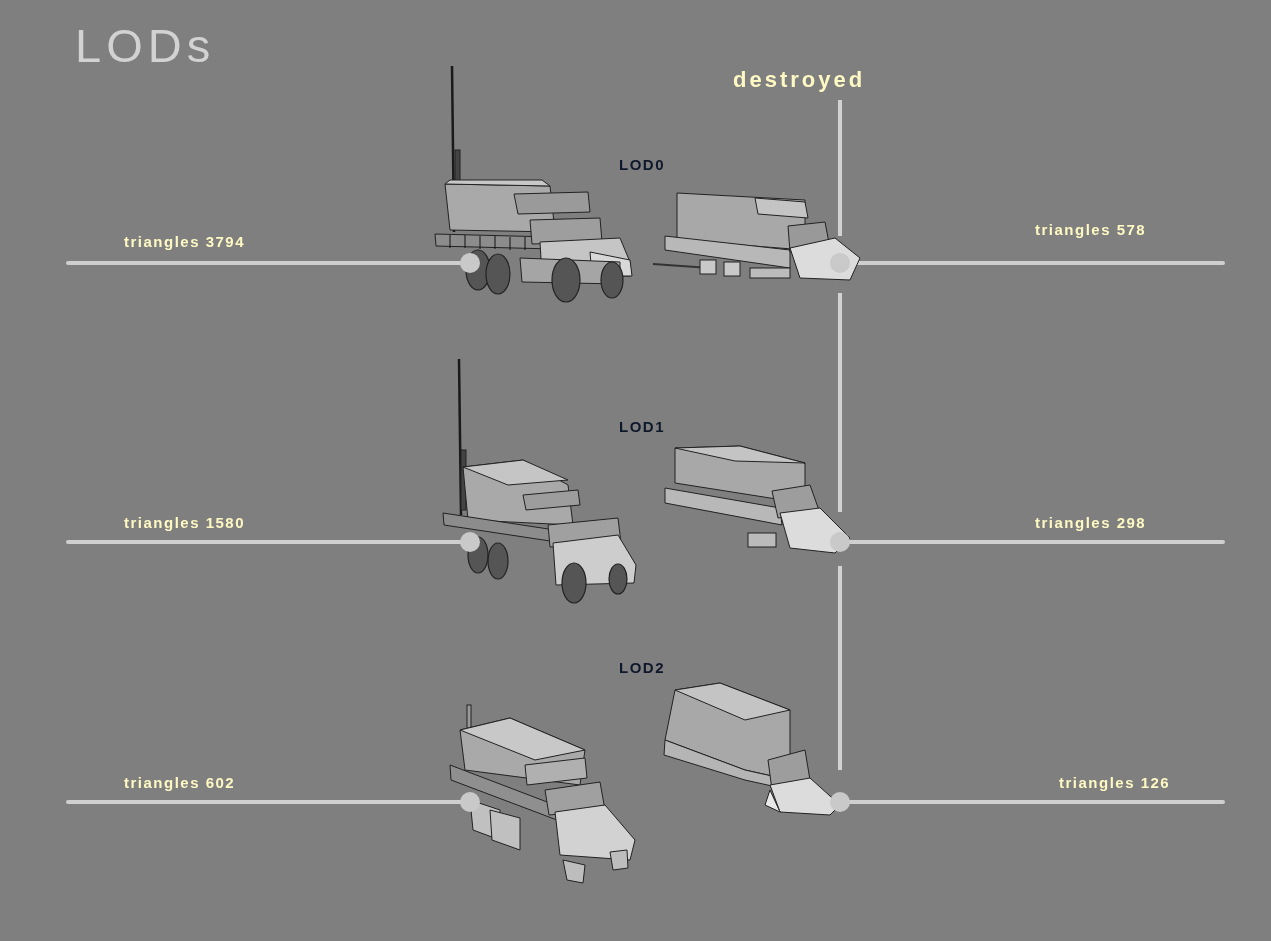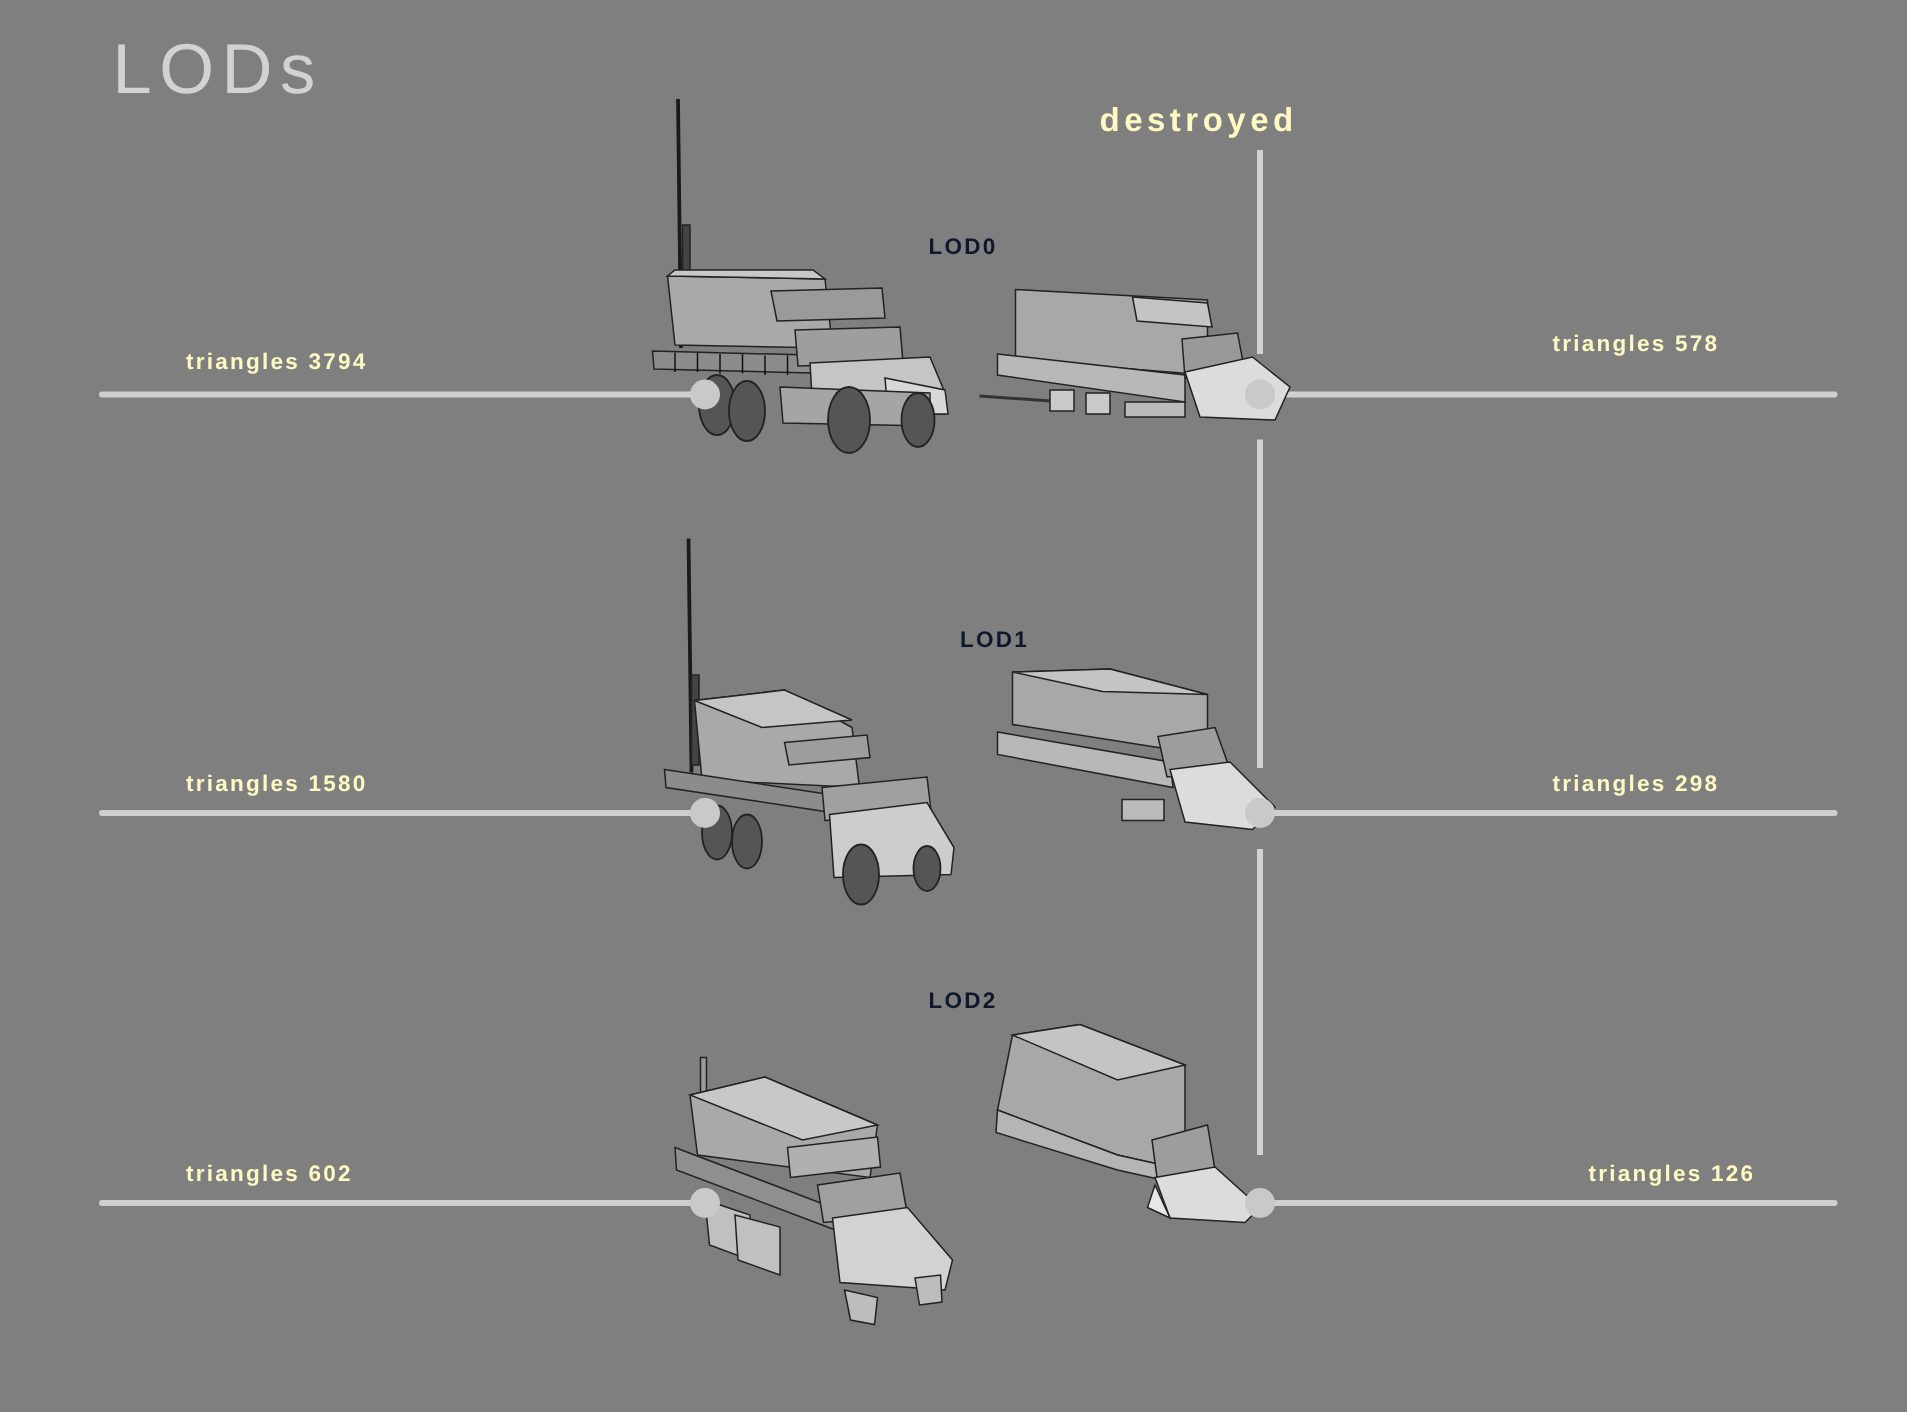--- a/index.html
+++ b/index.html
@@ -69,21 +69,21 @@
     <line x1="3" y1="76" x2="60" y2="80" stroke="#333" stroke-width="2"></line>
     <rect x="50" y="72" width="16" height="14" fill="#c9c9c9"></rect>
     <rect x="74" y="74" width="16" height="14" fill="#c9c9c9"></rect>
     <rect x="100" y="80" width="40" height="10" fill="#bbb"></rect>
   </g>
 </svg>
 
 <div class="abs dot" style="left:460px;top:253px;"></div>
 <div class="abs dot" style="left:830px;top:253px;"></div>
 
-<div class="abs lod" style="left:640px;top:418px;">LOD1</div>
+<div class="abs lod" style="left:619px;top:418px;">LOD1</div>
 <div class="abs tri" style="left:124px;top:514px;">triangles 1580</div>
 <div class="abs tri" style="left:1035px;top:514px;">triangles 298</div>
 <div class="abs hline" style="left:66px;top:540px;width:404px;"></div>
 <div class="abs hline" style="left:840px;top:540px;width:385px;"></div>
 
 <svg class="truck" style="left:438px;top:355px;" width="205" height="250" viewBox="0 0 205 250">
   <g stroke="#222" stroke-width="1" fill="#b9b9b9">
     <line x1="21" y1="4" x2="23" y2="160" stroke="#1a1a1a" stroke-width="2.5"></line>
     <rect x="23" y="95" width="5" height="60" fill="#444"></rect>
     <polygon points="25,112 85,105 130,130 135,170 30,165" fill="#a9a9a9"></polygon>

